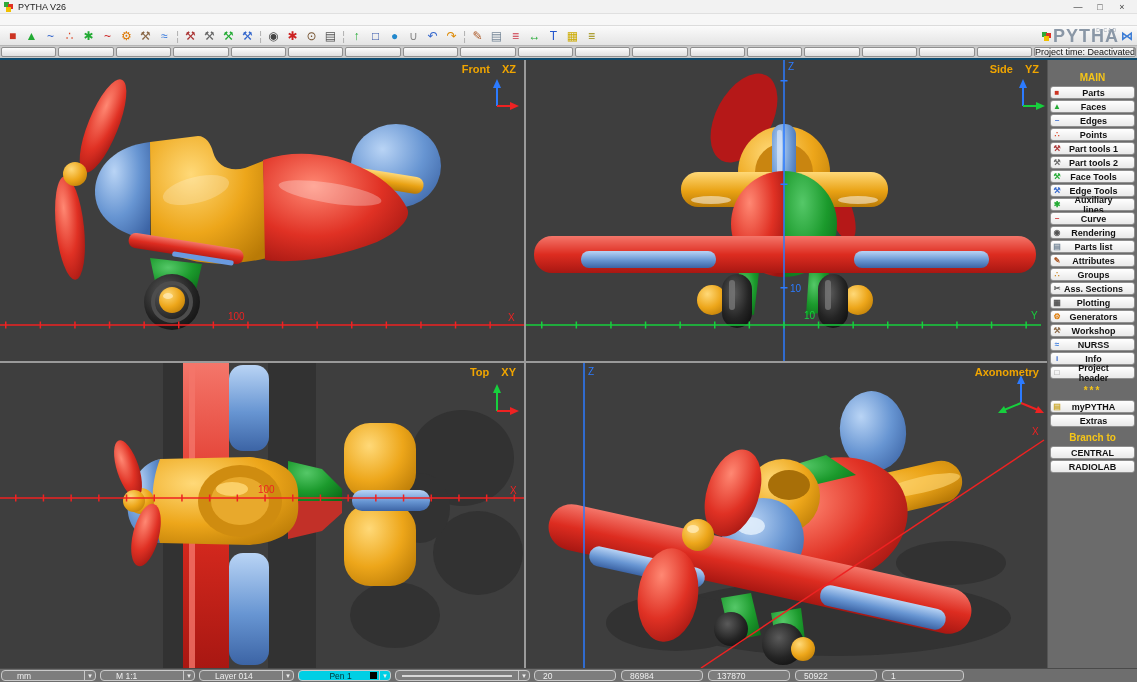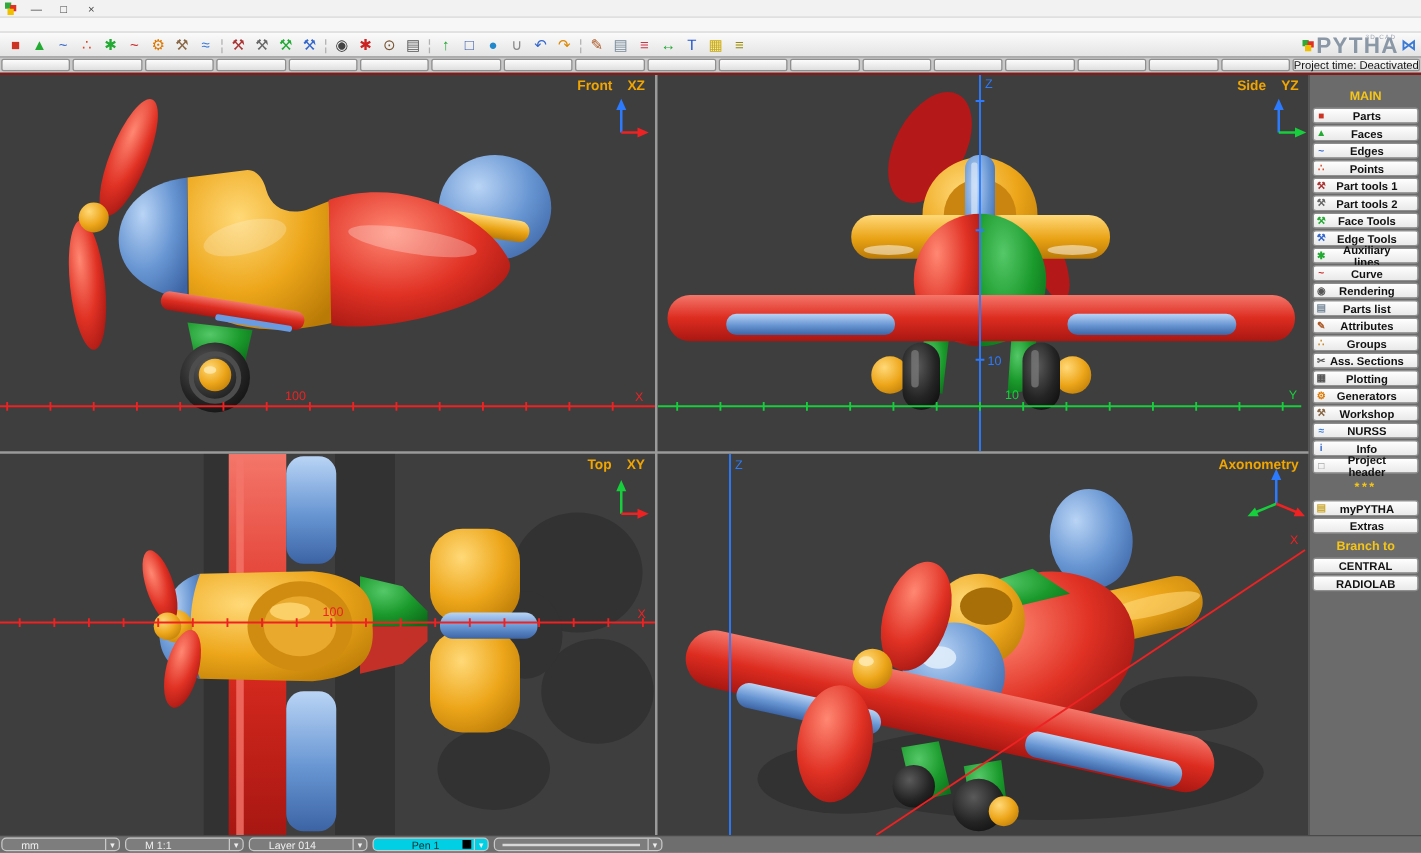--- a/index.html
+++ b/index.html
@@ -21,21 +21,21 @@
   .tool .ic{font-size:12px;line-height:1}
   .tool.sep{width:7px}
   .tool.sep .ic{color:#b0b0b0;font-size:12px}
   .brand{position:absolute;right:4px;top:0;height:20px;display:flex;align-items:center;gap:2px}
   .brand .cube{width:9px;height:9px;position:relative}
   .brand .cube i{position:absolute;width:5px;height:5px}
   .brand .tag{font-size:5px;color:#9aa4b0;letter-spacing:1px;position:absolute;right:16px;top:1px}
   .brand .nm{font-size:18px;font-weight:bold;color:#8a97a6;letter-spacing:1px}
   .brand .bfly{color:#3a7bd5;font-size:12px;font-weight:bold}
   
-  .viewbar{position:absolute;left:0;top:46px;width:1137px;height:14px;background:#c9c9c9;border-bottom:2px solid #7f1d1d;display:flex}
+  .viewbar{position:absolute;left:0;top:46px;width:1137px;height:14px;background:#c9c9c9;border-bottom:2px solid #0c4a6e;display:flex}
   .vb{flex:1;margin:1px;background:linear-gradient(#fcfcfc,#dfdfdf);border:1px solid #8f8f8f;border-radius:2px;font-size:9px;color:#111;display:flex;align-items:center;justify-content:center;white-space:nowrap;font-family:"Liberation Sans",sans-serif}
   .vb.active{font-weight:bold}
   .vb-time{flex:0 0 90px}
   
   .main{position:absolute;left:0;top:60px;width:1047px;height:608px;background:#9a9a9a}
   .vp{position:absolute;background:#3e3e3e;overflow:hidden}
   .vp svg{position:absolute;left:0;top:0}
   .vp-label{position:absolute;top:3px;right:8px;font-size:11px;font-weight:bold;color:#f0a500;display:flex;gap:12px}
   #vp-front{left:0;top:0;width:524px;height:301px}
   #vp-side{left:526px;top:0;width:521px;height:301px}
@@ -110,20 +110,21 @@
       </linearGradient>
   </defs>
 </svg>
 
 <div class="titlebar">
   <span class="appicon">
     <i style="left:0;top:0;background:#2faa3a"></i>
       <i style="left:4px;top:2px;background:#e03124"></i>
       <i style="left:2px;top:5px;background:#f0c000"></i>
   </span>
+  <span class="title">PYTHA V26</span>
   <span class="wctl">
     <span>—</span>
     <span>□</span>
     <span>×</span>
   </span>
 </div>
 
 <div class="menubar">
   <span class="menu-item"></span>
     <span class="menu-item"></span>
@@ -608,13 +609,30 @@
   </div>
   <div class="sb-field f-pen pen-box">
     <span class="sb-text">Pen 1</span>
     <span class="pen-sq"></span>
     <span class="dd-btn">▾</span>
   </div>
   <div class="sb-field f-width">
     <span class="wline"></span>
     <span class="dd-btn">▾</span>
   </div>
+  <div style="display:flex;gap:5px">
+    <div class="counter">
+        <span>20</span>
+      </div>
+      <div class="counter">
+        <span>86984</span>
+      </div>
+      <div class="counter">
+        <span>137870</span>
+      </div>
+      <div class="counter">
+        <span>50922</span>
+      </div>
+      <div class="counter">
+        <span>1</span>
+      </div>
+  </div>
 </div>
 
 </body></html>

